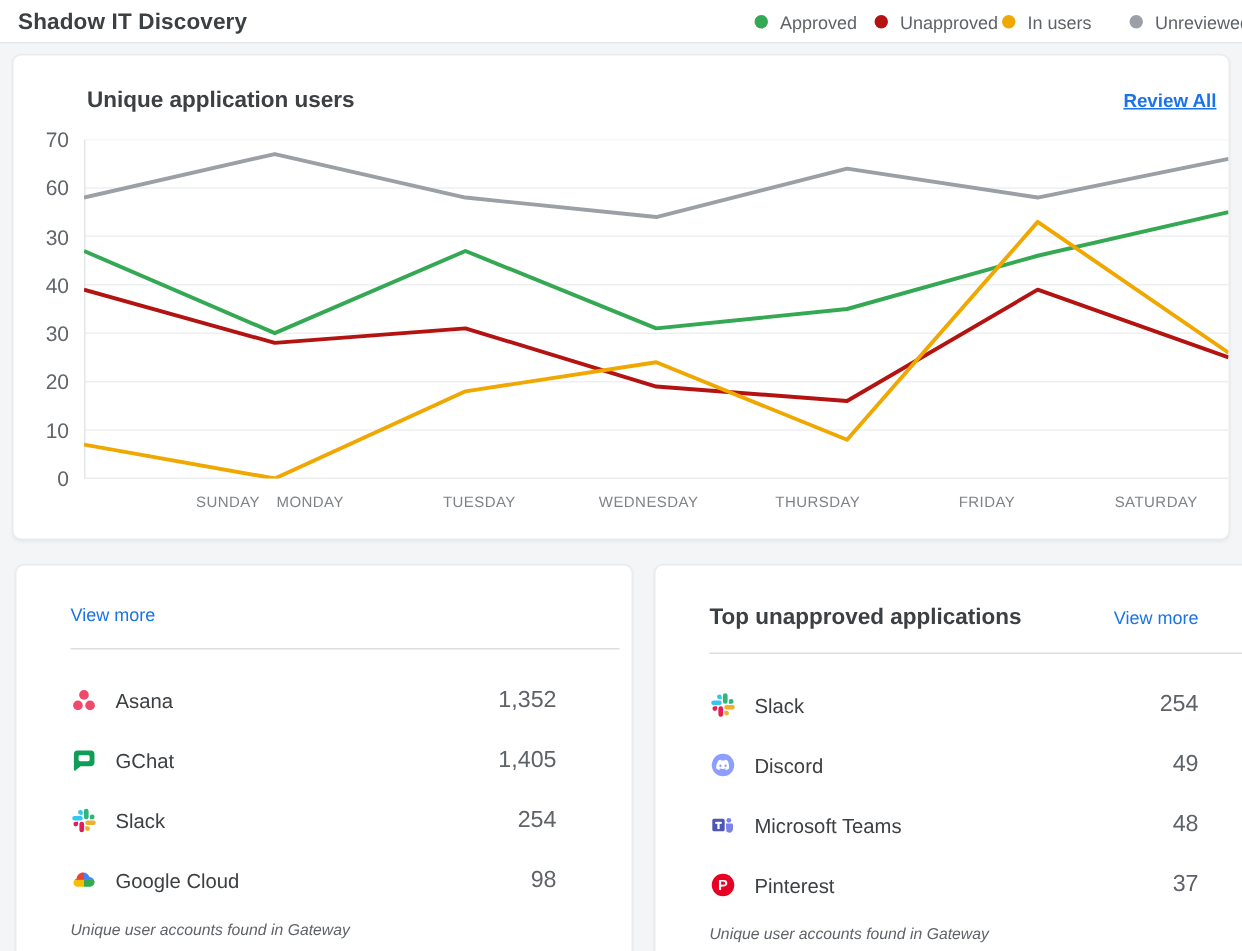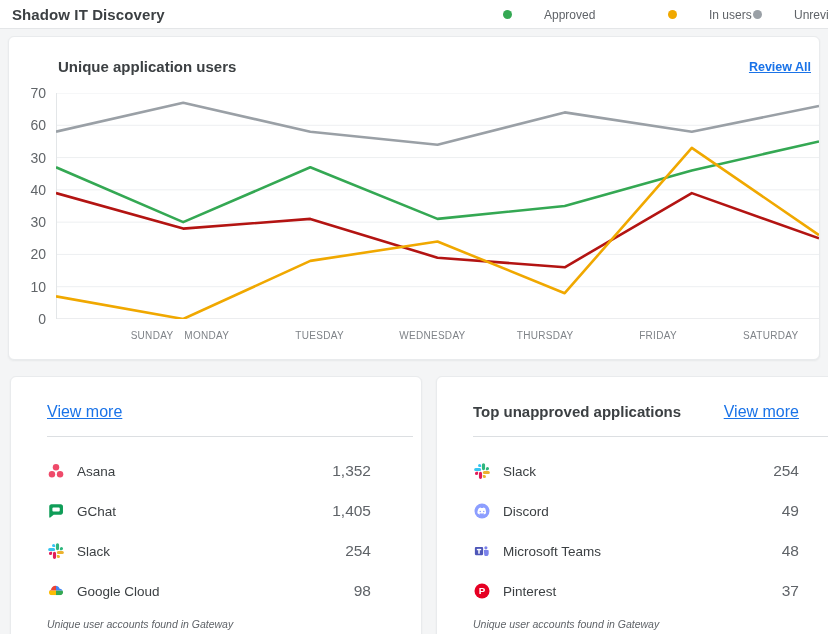--- a/index.html
+++ b/index.html
@@ -20,21 +20,21 @@
   .page-title {
     position:absolute; left:12px; top:6px;
     font-size:15px; font-weight:bold; color:#3c4043; letter-spacing:.1px;
   }
   .legend-item {
     position:absolute; top:0; height:29px;
     display:flex; align-items:center; gap:8px; white-space:nowrap;
   }
   .li0{left:503px}.li1{left:583px}.li2{left:668px}.li3{left:753px}
   .legend-dot { width:9px; height:9px; border-radius:50%; flex:none; }
-  .legend-label { font-size:12px; color:#5f6368;margin-left:24px; }
+  .legend-label { font-size:12px; color:#5f6368; }
 
   
   .card {
     background:#fff; border:1px solid #e9ebed; border-radius:6px;
     box-shadow:0 1px 2px rgba(60,64,67,.07);
   }
   .chart-card { position:absolute; left:8px; top:36px; width:812px; height:324px; }
   .chart-title {
     position:absolute; left:49px; top:21px;
     font-size:15px; font-weight:bold; color:#3c4043;
@@ -56,21 +56,21 @@
     font-size:10px; color:#7f8388; letter-spacing:.3px; white-space:nowrap;
   }
 
   
   .app-card { position:absolute; top:376px; height:276px; }
   .app-card-left  { left:10px;  width:412px; }
   .app-card-right { left:436px; width:414px; }
   .app-card-header { display:flex; align-items:baseline; margin:26px 50px 0 36px; }
   .app-card-title { flex:1; font-size:15px; font-weight:bold; color:#3c4043; }
   .view-more {
-    font-size:16px; color:#1a73e8; text-decoration:underline; cursor:pointer; white-space:nowrap;
+    font-size:12px; color:#1a73e8; cursor:pointer; white-space:nowrap;
   }
   .app-divider { border-bottom:1px solid #dcdfe2; margin:15px 8px 0 36px; }
   .app-rows { margin:14px 50px 0 36px; }
   .app-row { height:40px; display:flex; align-items:center; cursor:pointer; }
   .app-icon { width:18px; height:18px; margin-right:12px; flex:none; }
   .app-icon svg { width:18px; height:18px; display:block; }
   .app-name { font-size:13.5px; color:#3c4043; }
   .app-count { margin-left:auto; font-size:15.5px; color:#5f6368;text-align:center; }
   .footnote { margin:7px 50px 0 36px; font-size:10.5px; font-style:italic; color:#5f6368; }
 </style>
@@ -78,20 +78,24 @@
 <body>
 
 <div class="screen">
 
   <div class="page-header">
     <div class="page-title">Shadow IT Discovery</div>
 
     <div class="legend-item li0">
       <span class="legend-dot" style="background: rgb(52, 168, 83);"></span>
       <span class="legend-label">Approved</span>
+    </div>
+    <div class="legend-item li1">
+      <span class="legend-dot" style="background: rgb(179, 20, 18);"></span>
+      <span class="legend-label">Unapproved</span>
     </div>
     <div class="legend-item li2">
       <span class="legend-dot" style="background: rgb(240, 168, 0);"></span>
       <span class="legend-label">In users</span>
     </div>
     <div class="legend-item li3">
       <span class="legend-dot" style="background: rgb(154, 160, 166);"></span>
       <span class="legend-label">Unreviewed</span>
     </div>
   </div>

